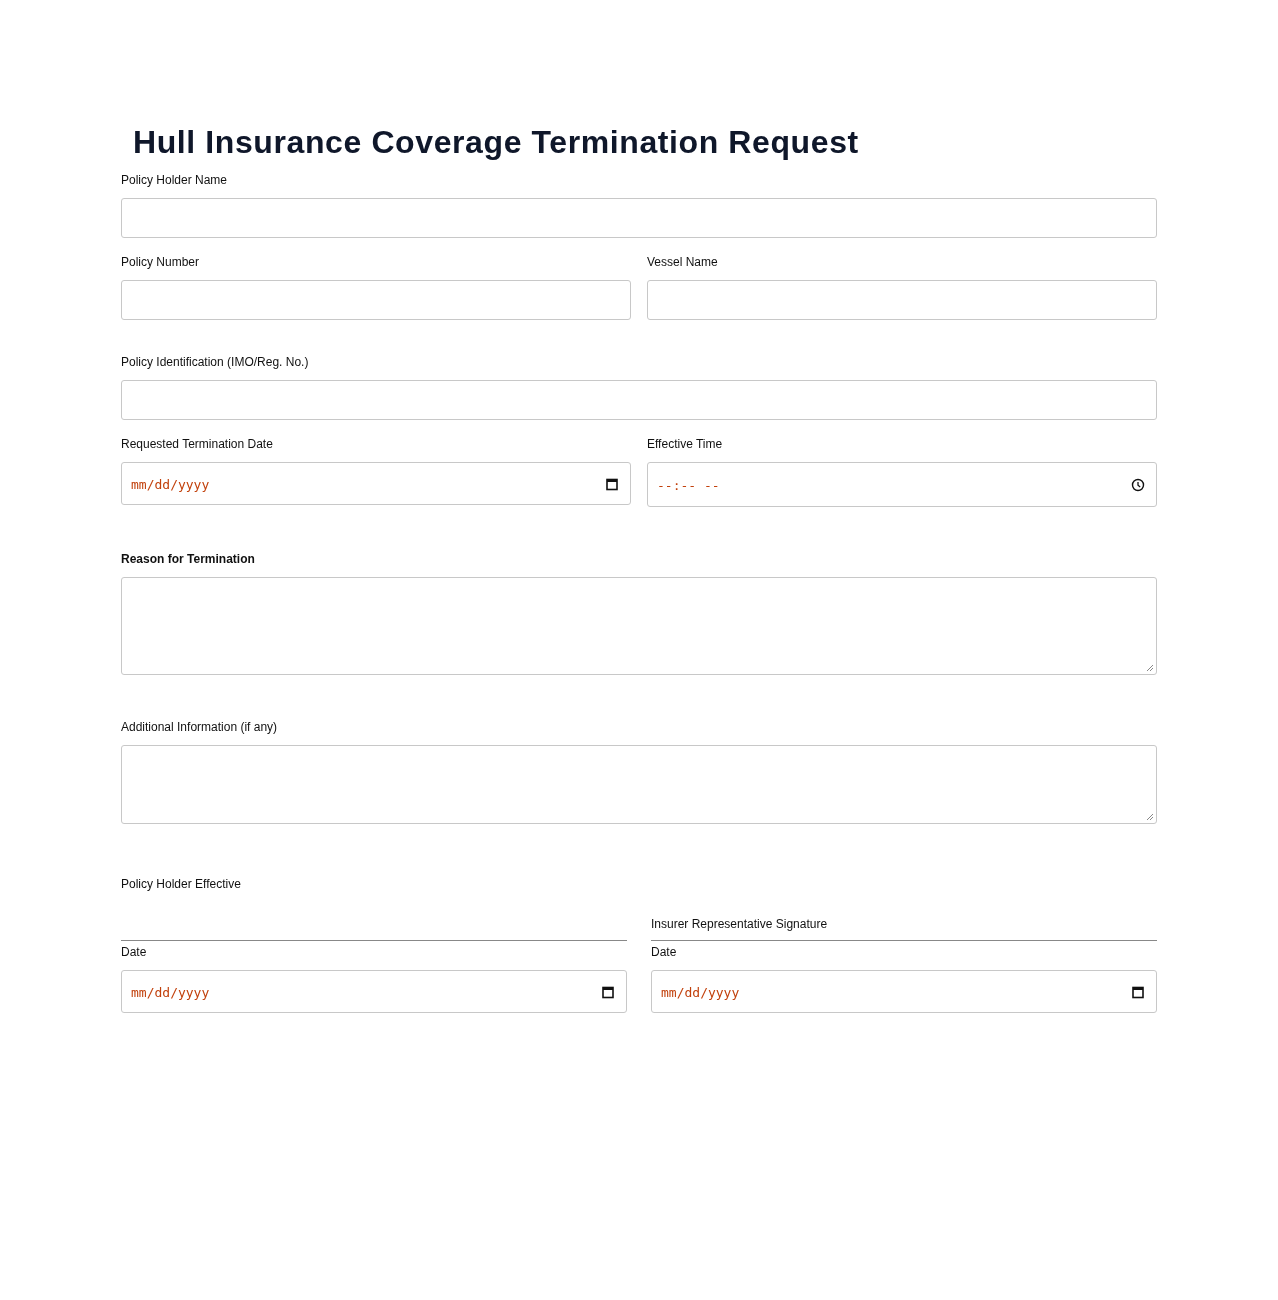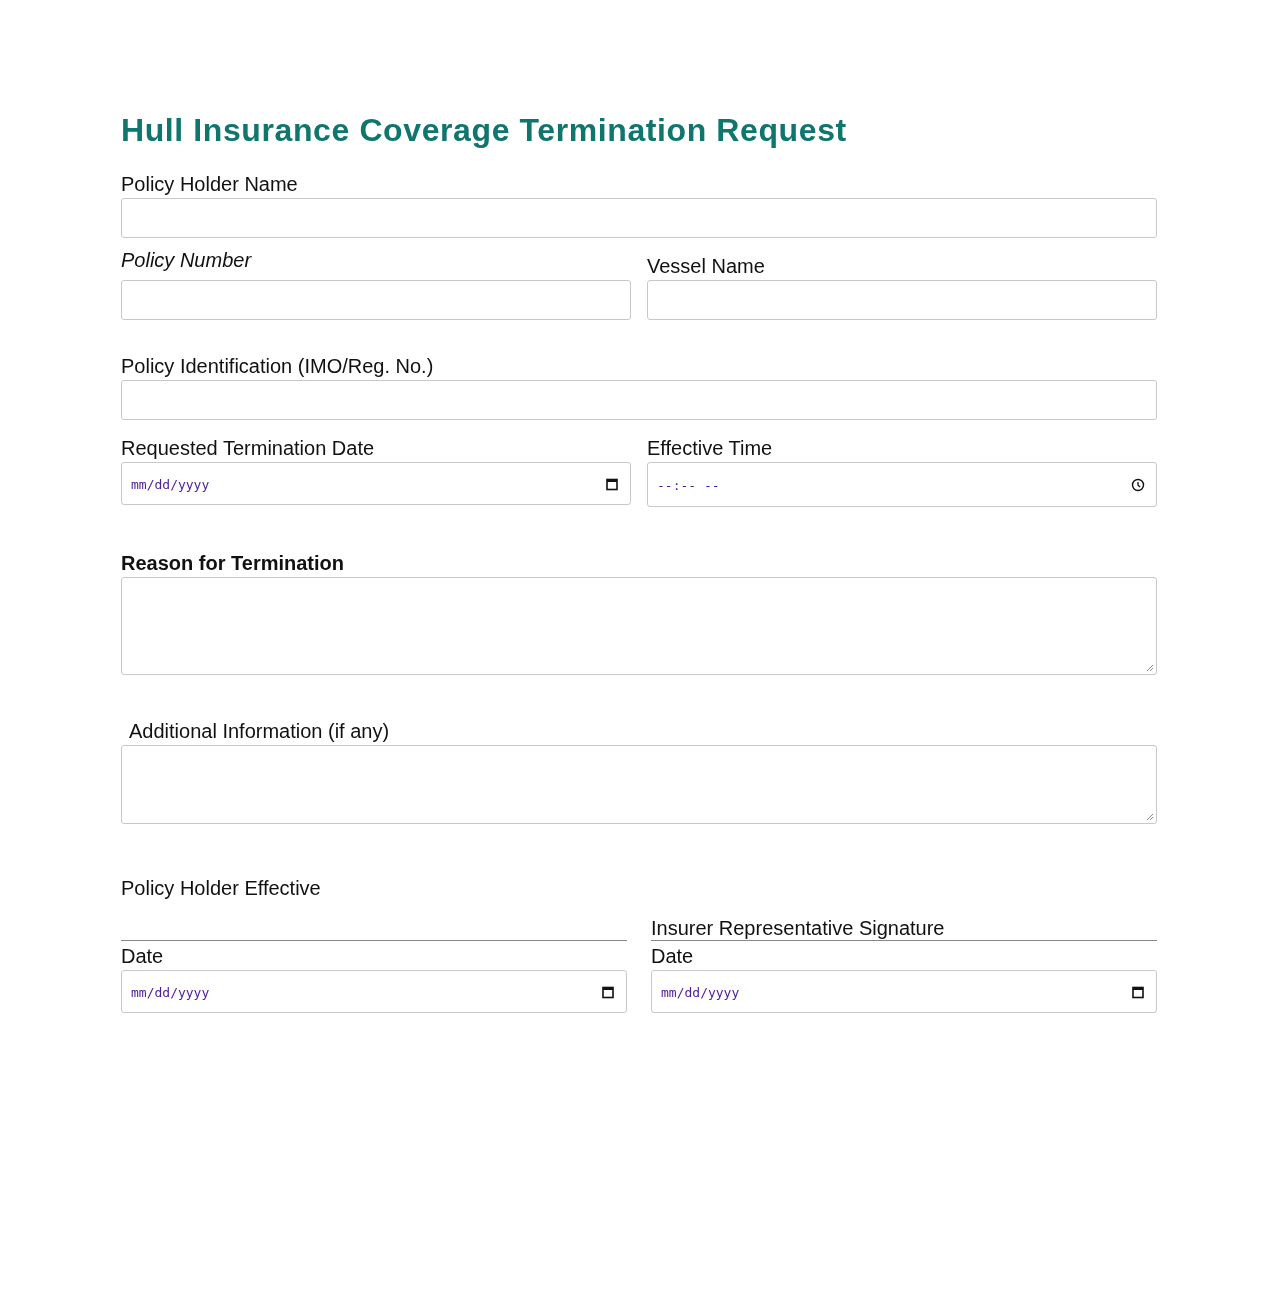--- a/index.html
+++ b/index.html
@@ -1,35 +1,35 @@
 <!DOCTYPE html>
 <html><head>
 <meta charset="utf-8">
 <style>
   html, body { margin: 0; padding: 0; background: #ffffff; }
   body { width: 1278px; height: 1300px; position: relative; font-family: "Liberation Sans", sans-serif; color: #111; }
   .wrap { position: absolute; left: 121px; top: 0; width: 1036px; }
-  h1 { position: absolute; top: 112px; left: 0; margin: 0; font-size: 32px; font-weight: bold; letter-spacing: 0.6px; color: #0f766e; white-space: nowrap; }
-  .lbl { position: absolute; font-size: 20px; color: #111; white-space: nowrap; }
+  h1 { position: absolute; top: 112px; left: 0; margin: 12px; font-size: 32px; font-weight: bold; letter-spacing: 0.6px; color: #0f172a; white-space: nowrap; }
+  .lbl { position: absolute; font-size: 12px; color: #111; white-space: nowrap; }
   .inp { position: absolute; box-sizing: border-box; border: 1px solid #c8c8c8; border-radius: 3px; background: #fff; }
-  .ph { position: absolute; left: 9px; top: 50%; transform: translateY(-50%); font-family: "DejaVu Sans Mono", monospace; font-size: 13px; color: #4c1d95; }
+  .ph { position: absolute; left: 9px; top: 50%; transform: translateY(-50%); font-family: "DejaVu Sans Mono", monospace; font-size: 13px; color: #c2410c; }
   .ico { position: absolute; right: 11px; top: 50%; transform: translateY(-50%); width: 14px; height: 14px; }
   .sigline { position: absolute; height: 0; border-top: 1.5px solid #888; }
   .grip { position: absolute; right: 2px; bottom: 2px; width: 8px; height: 8px; }
 </style>
 </head>
 <body>
 
 <div class="wrap">
   <h1>Hull Insurance Coverage Termination Request</h1>
 
   <label class="lbl" style="top:173px;left:0;">Policy Holder Name</label>
   <div class="inp" style="top:198px;left:0;width:1036px;height:40px;"></div>
 
-  <label class="lbl" style="top:249px;left:0;font-style:italic;">Policy Number</label>
+  <label class="lbl" style="top:255px;left:0;">Policy Number</label>
   <div class="inp" style="top:280px;left:0;width:510px;height:40px;"></div>
 
   <label class="lbl" style="top:255px;left:526px;">Vessel Name</label>
   <div class="inp" style="top:280px;left:526px;width:510px;height:40px;"></div>
 
   <label class="lbl" style="top:355px;left:0;">Policy Identification (IMO/Reg. No.)</label>
   <div class="inp" style="top:380px;left:0;width:1036px;height:40px;"></div>
 
   <label class="lbl" style="top:437px;left:0;text-align:center;">Requested Termination Date</label>
   <div class="inp" style="top:462px;left:0;width:510px;height:43px;">
@@ -49,21 +49,21 @@
       </svg>
   </div>
 
   <label class="lbl" style="top:552px;left:0;font-weight:bold;">Reason for Termination</label>
   <div class="inp" style="top:577px;left:0;width:1036px;height:98px;">
     <svg class="grip" viewBox="0 0 8 8">
         <path d="M7 1 L1 7 M7 4 L4 7" stroke="#888" stroke-width="1"></path>
       </svg>
   </div>
 
-  <label class="lbl" style="top:720px;left:8px;">Additional Information (if any)</label>
+  <label class="lbl" style="top:720px;left:0;">Additional Information (if any)</label>
   <div class="inp" style="top:745px;left:0;width:1036px;height:79px;">
     <svg class="grip" viewBox="0 0 8 8">
         <path d="M7 1 L1 7 M7 4 L4 7" stroke="#888" stroke-width="1"></path>
       </svg>
   </div>
 
   <label class="lbl" style="top:877px;left:0;">Policy Holder Effective</label>
   <div class="sigline" style="top:940px;left:0;width:506px;"></div>
   <label class="lbl" style="top:945px;left:0;">Date</label>
   <div class="inp" style="top:970px;left:0;width:506px;height:43px;">

